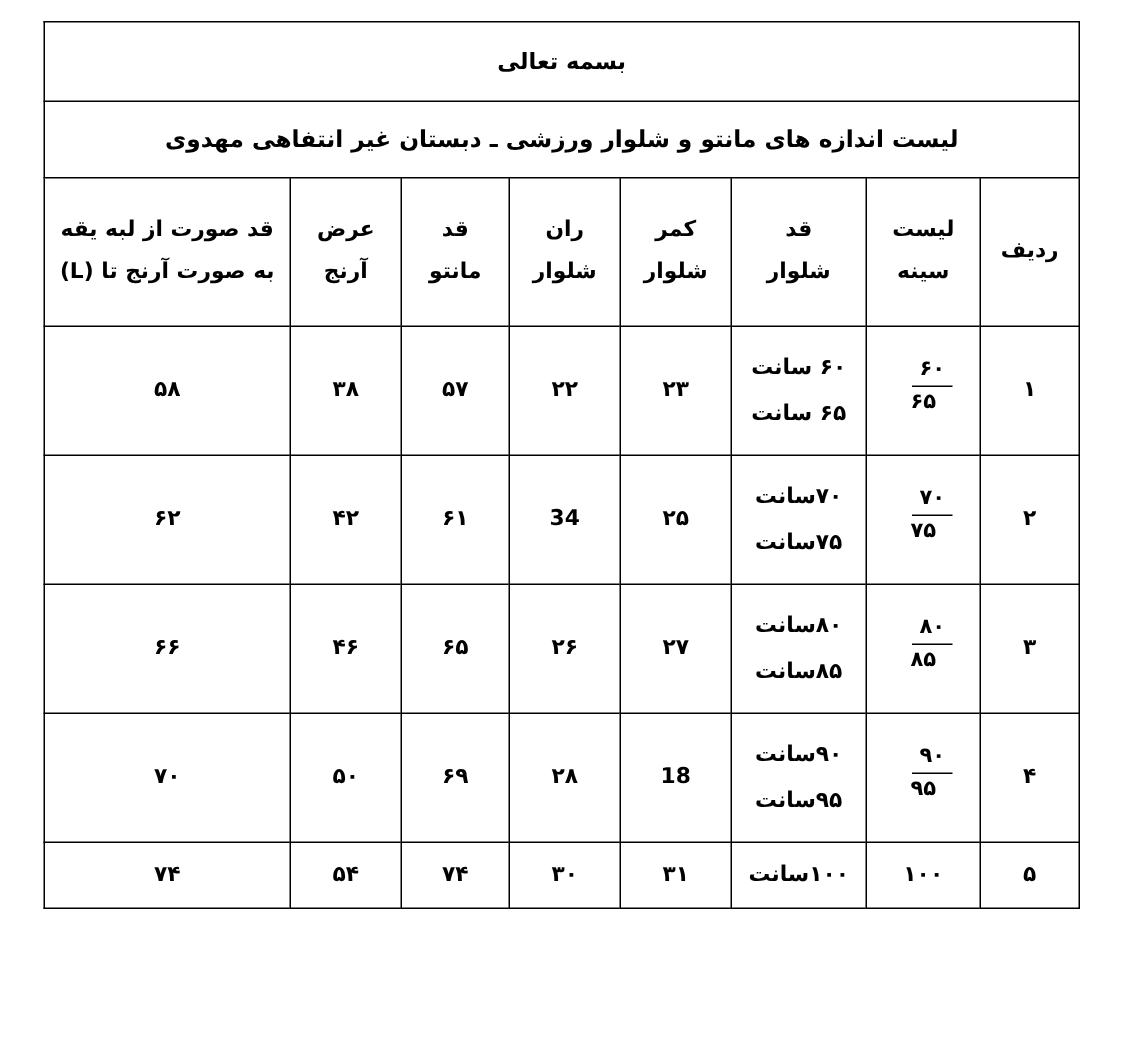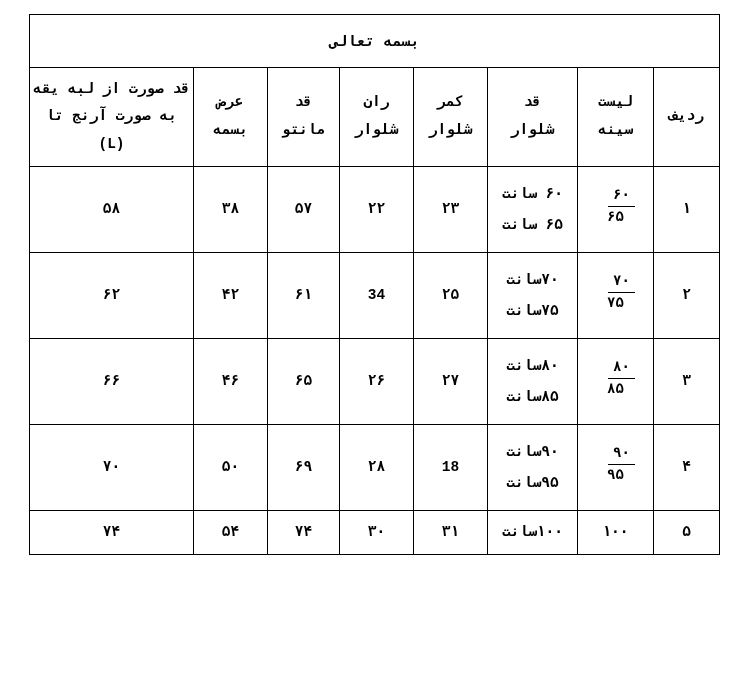--- a/index.html
+++ b/index.html
@@ -13,21 +13,20 @@
     font-family: "DejaVu Sans", "Liberation Sans", sans-serif;
     color: #000000;
     overflow: hidden;
   }
   .page {
     width: 750px;
     height: 691px;
     position: relative;
     box-sizing: border-box;
     padding: 14px 30px 0 30px;
-    font-family: Liberation Mono, monospace;
   }
   table.doc-table {
     width: 690px;
     border-collapse: collapse;
     table-layout: fixed;
     direction: rtl;
   }
   table.doc-table td, table.doc-table th {
     border: 1px solid #000000;
     text-align: center;
@@ -98,20 +97,23 @@
       <col class="c-ran">
       <col class="c-ghad-manto">
       <col class="c-arz">
       <col class="c-astin">
     </colgroup>
     <tbody>
       <tr>
         <td class="title-cell" colspan="8">بسمه تعالی</td>
       </tr>
       <tr>
+        <td class="subtitle-cell" colspan="8">لیست اندازه های مانتو و شلوار ورزشی ـ دبستان غیر انتفاهی مهدوی</td>
+      </tr>
+      <tr>
         <td class="head-cell">
           <span class="line">ردیف</span>
         </td>
         <td class="head-cell">
           <span class="line">لیست</span>
           <span class="line">سینه</span>
         </td>
         <td class="head-cell">
           <span class="line">قد</span>
           <span class="line">شلوار</span>
@@ -123,21 +125,21 @@
         <td class="head-cell">
           <span class="line">ران</span>
           <span class="line">شلوار</span>
         </td>
         <td class="head-cell">
           <span class="line">قد</span>
           <span class="line">مانتو</span>
         </td>
         <td class="head-cell">
           <span class="line">عرض</span>
-          <span class="line">بسمه</span>
+          <span class="line">آرنج</span>
         </td>
         <td class="head-cell">
           <span class="line">قد صورت از لبه یقه</span>
           <span class="line">به صورت آرنج تا (L)</span>
         </td>
       </tr>
 
       <tr class="row-tall">
         <td class="body-cell">۱</td>
         <td class="body-cell">

